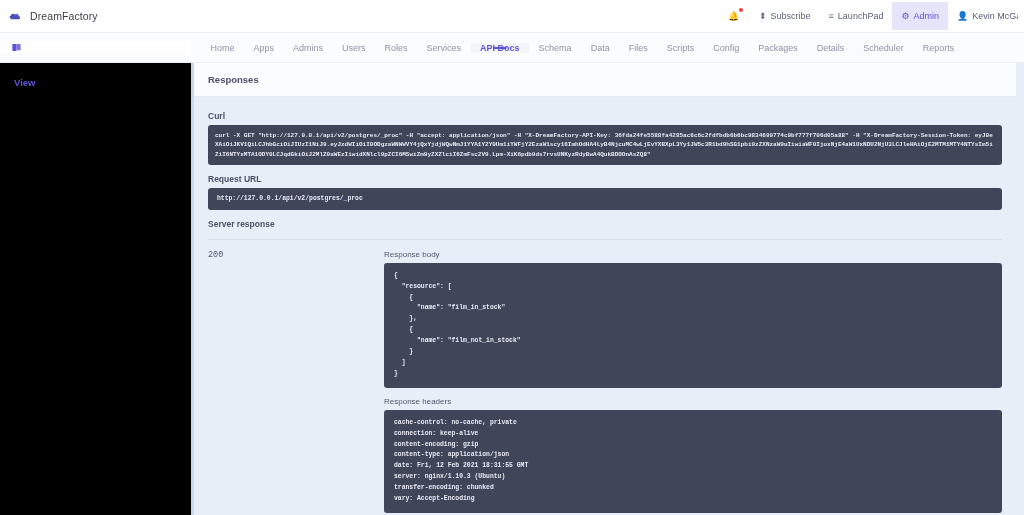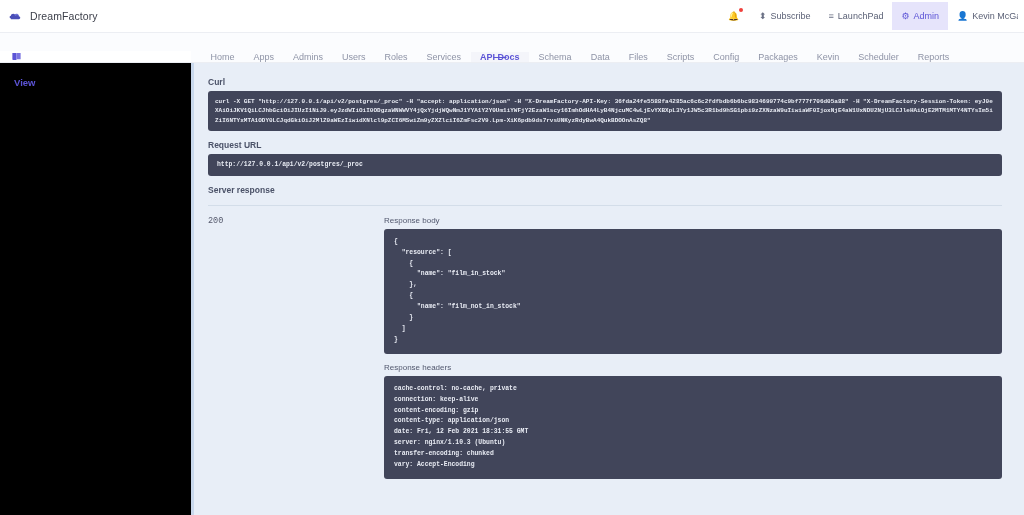--- a/index.html
+++ b/index.html
@@ -63,21 +63,21 @@
     background: #f0403c;
   }
   .tb-item.user { padding-right: 4px; overflow: hidden; max-width: 70px; }
 
   
   .navbar {
     height: 30px;
     background: #fbfcfe;
     border-bottom: 1px solid #eceef3;
     display: flex;
-    align-items: flex-end;
+    align-items: center;
     position: relative;
   }
   .nav-left {
     width: 191px;
     display: flex;
     align-items: center;
     padding-left: 11px;
     background: #ffffff;
   }
   .book-icon { width: 11px; height: 11px; display: block; }
@@ -298,21 +298,21 @@
     <div class="nav-tab">
         <span>Scripts</span>
       </div>
     <div class="nav-tab">
         <span>Config</span>
       </div>
     <div class="nav-tab">
         <span>Packages</span>
       </div>
     <div class="nav-tab">
-        <span>Kevin</span>
+        <span>Details</span>
       </div>
     <div class="nav-tab">
         <span>Scheduler</span>
       </div>
     <div class="nav-tab">
         <span>Reports</span>
       </div>
   </div>
 </div>
 
@@ -321,20 +321,23 @@
   <div class="sidebar">
     <div class="sidebar-link">
       <span>View</span>
     </div>
   </div>
 
   <div class="content-gutter"></div>
 
   <div class="content">
 
+    <div class="panel-head">
+      <div class="panel-head-title">Responses</div>
+    </div>
 
     <div class="panel-body">
 
       <div class="field-label">Curl</div>
       <div class="code-block">curl -X GET "http://127.0.0.1/api/v2/postgres/_proc" -H "accept: application/json" -H "X-DreamFactory-API-Key: 36fda24fe5588fa4285ac6c6c2fdfbdb6b6bc9834699774c9bf777f706d05a88" -H "X-DreamFactory-Session-Token: eyJ0eXAiOiJKV1QiLCJhbGciOiJIUzI1NiJ9.eyJzdWIiOiI0ODgzaWNWWVY4jQxYjdjWQwNmJ1YYA1Y2Y0Um1iYWFjY2EzaW1scy16ImhOdHA4LyB4NjcuMC4wLjEvYXBXpL3Yy1JW5c3R1bd9hSG1pbi9zZXNzaW9uIiwiaWF0IjoxNjE4aW1UxNDU2NjU3LCJleHAiOjE2MTM1MTY4NTYsIm5iZiI6NTYxMTA1ODY0LCJqdGkiOiJ2MlZ0aWEzIiwidXNlcl9pZCI6MSwiZm9yZXZlciI6ZmFsc2V9.Lpm-XiK6pdb9ds7rvsUNKyzRdyBwA4QukBDOOnAsZQ8"</div>
 
       <div class="field-label" style="margin-top:9px;">Request URL</div>
       <div class="code-block url">http://127.0.0.1/api/v2/postgres/_proc</div>
 
       <div class="sub-label">Server response</div>

